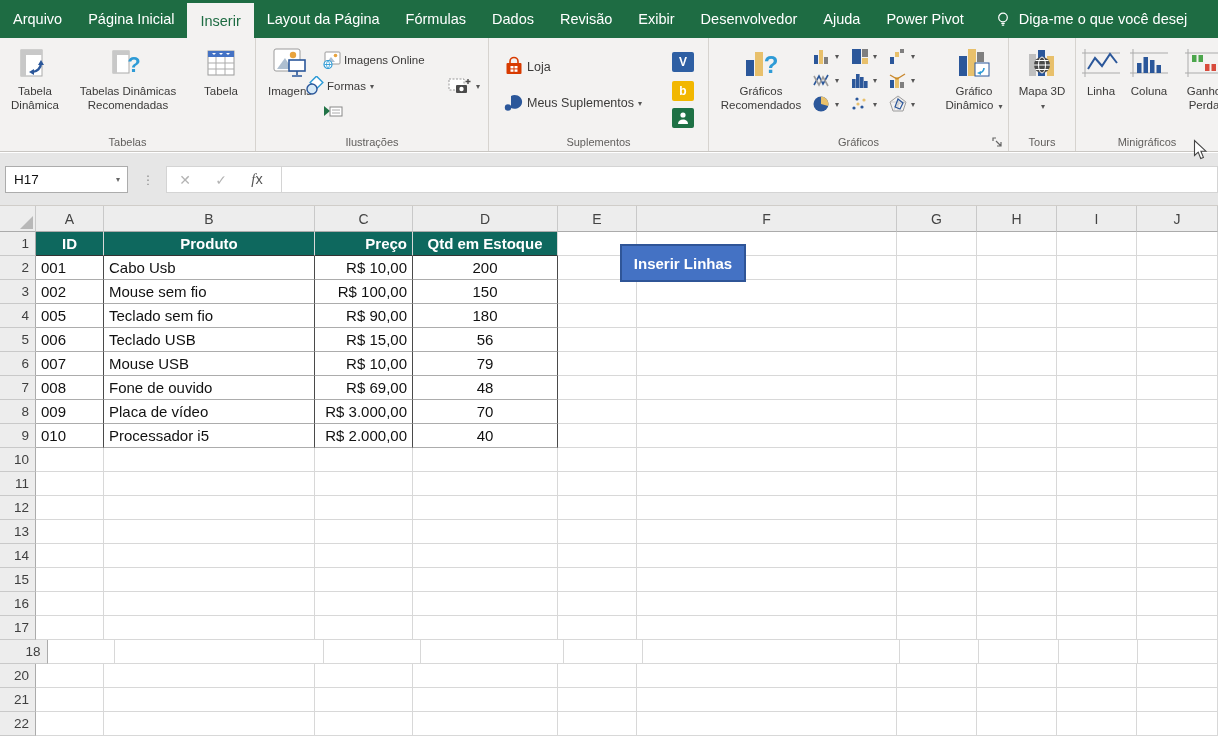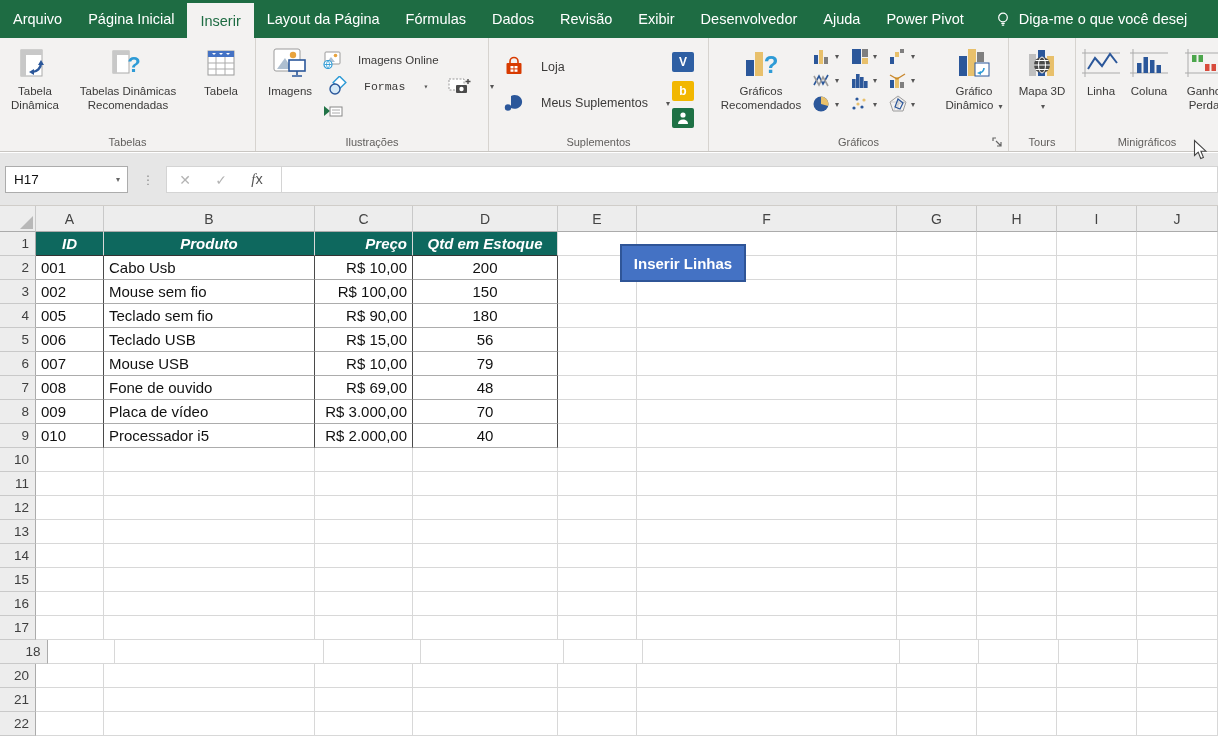--- a/index.html
+++ b/index.html
@@ -12,21 +12,21 @@
   .menu-tab.active { background:#F3F2F1; color:#1E6C43; margin-top:3px; }
   .tellme { display:flex; align-items:center; gap:8px; padding-left:18px; }
 
   
   .ribbon { position:absolute; top:38px; left:0; width:1218px; height:114px; background:#F3F2F1; border-bottom:1px solid #C9C6C2; }
   .rgroup { position:absolute; top:0; height:100%; border-right:1px solid #D6D3CF; }
   .rgroup.last { border-right:none; }
   .grouplabel { position:absolute; bottom:3px; left:0; width:100%; text-align:center; font-size:11px; color:#605E5C; }
   .bigbtn { position:absolute; display:flex; flex-direction:column; align-items:center; text-align:center; font-size:11.5px; color:#3B3A39; line-height:1.22; cursor:default; }
   .bigbtn .icon { height:38px; display:flex; align-items:center; justify-content:center; margin-top:6px; margin-bottom:2px; }
-  .smallrow { position:absolute; display:flex; align-items:center; gap:16px; font-size:11.5px; color:#3B3A39; cursor:default; }
+  .smallrow { position:absolute; display:flex; align-items:center; gap:2px; font-size:11.5px; color:#3B3A39; cursor:default; }
   .dd { font-size:8px; color:#555; margin-left:2px; }
   .tile { position:absolute; width:22px; height:20px; border-radius:2px; color:#fff; font-weight:bold; font-size:12px; display:flex; align-items:center; justify-content:center; cursor:default; }
   .chartgrid { position:absolute; left:103px; top:6px; display:grid; grid-template-columns:repeat(3,38px); grid-auto-rows:24px; }
   .mini { display:flex; align-items:center; gap:1px; cursor:default; }
   .launcher { position:absolute; right:4px; bottom:4px; width:12px; height:12px; cursor:default; }
 
   
   .fbar { position:absolute; top:153px; left:0; width:1218px; height:53px; background:#E6E6E6; border-bottom:1px solid #D0CDC9; }
   .namebox { position:absolute; left:5px; top:13px; width:123px; height:27px; background:#fff; border:1px solid #ACACAC; display:flex; align-items:center; font-size:13.5px; color:#111; padding-left:8px; }
   .namebox .dd { margin-left:auto; margin-right:7px; color:#666; }
@@ -38,21 +38,21 @@
   .finput { flex:1; height:100%; }
 
   
   #grid { position:absolute; top:206px; left:0; width:1218px; height:542px; overflow:hidden; background:#fff; }
   .grow { display:flex; }
   .gcell { height:24px; border-right:1px solid #D8D8D8; border-bottom:1px solid #D8D8D8; font-size:15px; color:#111; display:flex; align-items:center; padding:0 5px; white-space:nowrap; overflow:hidden; background:#fff; cursor:cell; }
   .gcolhead, .gcorner { height:26px; background:#EDEDED; border-right:1px solid #C9C9C9; border-bottom:1px solid #ABABAB; display:flex; align-items:center; justify-content:center; font-size:14px; color:#444; cursor:default; }
   .rowhead { height:24px; background:#EDEDED; border-right:1px solid #ABABAB; border-bottom:1px solid #C9C9C9; display:flex; align-items:center; justify-content:flex-end; padding-right:6px; font-size:13.5px; color:#3F3F3F; cursor:default; }
   .gcorner { position:relative; }
   .tri { position:absolute; right:2px; bottom:2px; width:0; height:0; border-left:13px solid transparent; border-bottom:13px solid #B8B8B8; }
-  .thead { background:#0E685E; color:#fff; font-weight:bold; font-size:15px; border-right:1px solid #0B5throw4E; border-bottom:1px solid #333;font-style:italic; }
+  .thead { background:#0E685E; color:#fff; font-weight:bold; font-size:15px; border-right:1px solid #0B5throw4E; border-bottom:1px solid #333; }
   .tcell { border-right:1px solid #4A4A4A; border-bottom:1px solid #ACACAC; }
   .al { justify-content:flex-start; } .ac { justify-content:center; } .ar { justify-content:flex-end; }
 
   #insert-rows-btn { position:absolute; left:620px; top:244px; width:126px; height:38px; background:#4472C4; border:2px solid #2F5597; color:#fff; font-size:15px; font-weight:600; display:flex; align-items:center; justify-content:center; z-index:6; cursor:pointer; }
   #cursor { position:absolute; left:1193px; top:139px; z-index:9; }
 </style>
 </head>
 <body>
 
 <div class="menubar">
@@ -139,21 +139,21 @@
         <svg width="20" height="20" viewBox="0 0 20 20">
             <rect x="3" y="2" width="15" height="12" rx="1" fill="#fff" stroke="#9B9B9B"></rect>
             <circle cx="13.5" cy="5.5" r="1.8" fill="#E8A33D"></circle>
             <path d="M5 12l4-5 4 5z" fill="#AEBFD0"></path>
             <circle cx="6" cy="14.5" r="4" fill="#fff" stroke="#2E9BD6" stroke-width="1.2"></circle>
             <path d="M2.5 14.5h7M6 10.8c-2 2-2 5.5 0 7.4M6 10.8c2 2 2 5.5 0 7.4" fill="none" stroke="#2E9BD6" stroke-width="0.9"></path>
           </svg>
       </span>
       <span>Imagens Online</span>
     </div>
-    <div class="smallrow" style="left:72px;top:38px;font-family:Liberation Mono, monospace;">
+    <div class="smallrow" style="left:49px;top:38px;">
       <span style="display:flex;">
         <svg width="20" height="20" viewBox="0 0 20 20">
             <rect x="7" y="2" width="9" height="9" transform="rotate(45 11.5 6.5)" fill="#fff" stroke="#2E9BD6" stroke-width="1.4"></rect>
             <circle cx="7" cy="13" r="5" fill="#D6E9F6" stroke="#2B579A" stroke-width="1.4"></circle>
           </svg>
       </span>
       <span>Formas</span>
       <span class="dd">▾</span>
     </div>
     <div class="smallrow" style="left:66px;top:64px;">

